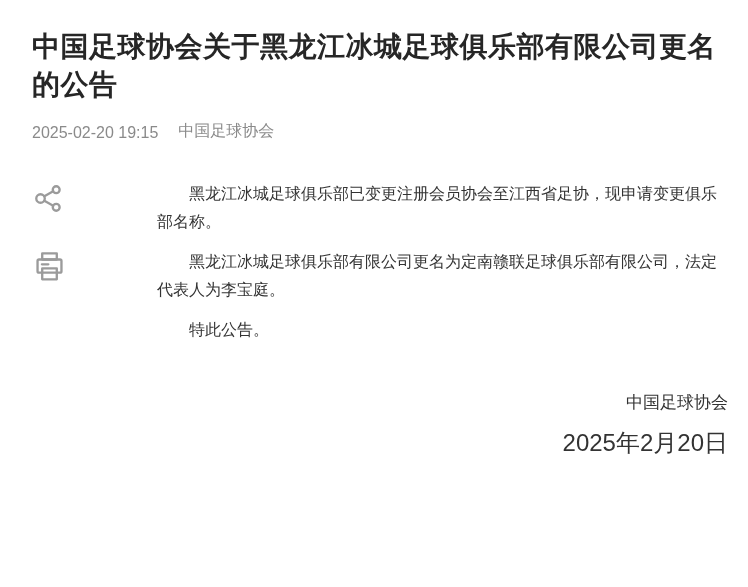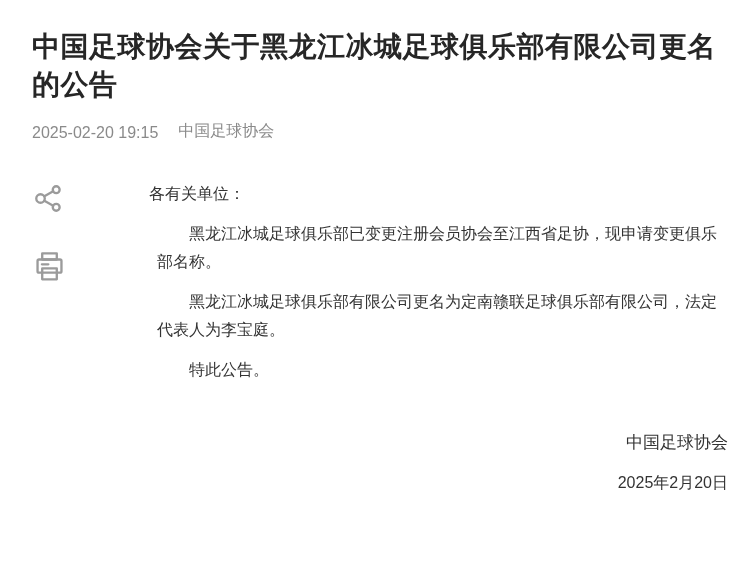--- a/index.html
+++ b/index.html
@@ -23,21 +23,21 @@
   .tool-btn + .tool-btn { margin-top:33px; }
   .tool-btn svg { display:block; }
 
   .body-text { width:596px; font-size:16px; line-height:28px; color:#333333; }
   .body-text p { margin:0 0 12px 0; }
   .body-text p.indent { text-indent:2em;margin-left:8px; }
   .salutation { margin-bottom:12px; }
 
   .signature-block { margin-top:48px; text-align:right; padding-right:2px; }
   .signature-name { font-size:17px; color:#333333; line-height:22px; }
-  .signature-date { font-size:16px; color:#333333; line-height:22px; margin-top:18px; }
+  .signature-date { font-size:24px; color:#333333; line-height:22px; margin-top:18px; }
 </style>
 </head>
 <body>
 
 <div class="article">
 
   <h1 class="title">中国足球协会关于黑龙江冰城足球俱乐部有限公司更名的公告</h1>
 
   <div class="meta">
     <span>2025-02-20 19:15</span>
@@ -64,21 +64,20 @@
             <rect x="7" y="3.5" width="10" height="4.2"></rect>
             <rect x="3.8" y="7.7" width="16.4" height="9" rx="1"></rect>
             <line x1="6.8" y1="11" x2="11.2" y2="11"></line>
             <rect x="7" y="13.8" width="10" height="7.5"></rect>
           </svg>
         </span>
       </button>
     </div>
 
     <div class="body-text">
-      <p class="salutation">各有关单位：</p>
       <p class="indent">黑龙江冰城足球俱乐部已变更注册会员协会至江西省足协，现申请变更俱乐部名称。</p>
       <p class="indent">黑龙江冰城足球俱乐部有限公司更名为定南赣联足球俱乐部有限公司，法定代表人为李宝庭。</p>
       <p class="indent">特此公告。</p>
 
       <div class="signature-block">
         <div class="signature-name">中国足球协会</div>
         <div class="signature-date">2025年2月20日</div>
       </div>
     </div>
 

